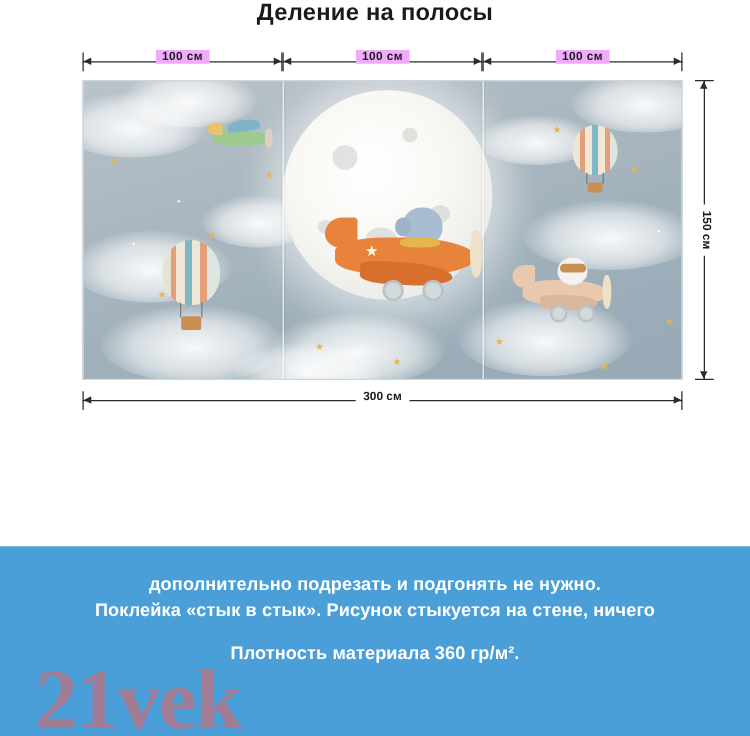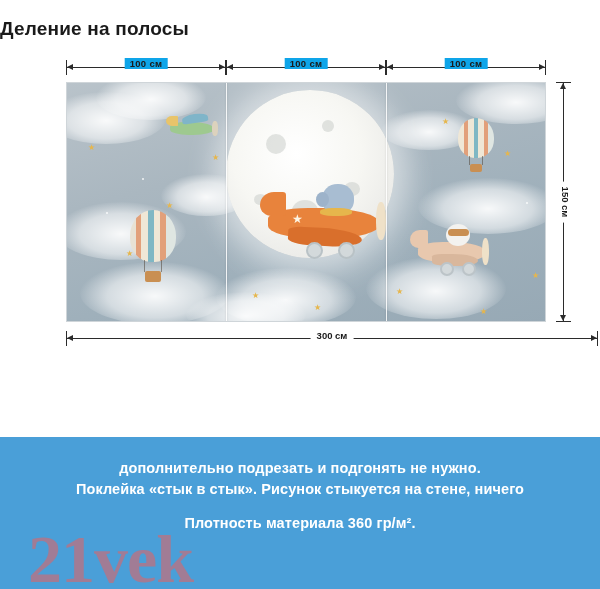--- a/index.html
+++ b/index.html
@@ -10,24 +10,25 @@
     width: 600px;
     height: 589px;
     background: #ffffff;
     font-family: "Liberation Sans", sans-serif;
     overflow: hidden;
     position: relative;
   }
 
   
   .title {
+    text-align: center;
     font-size: 19px;
     font-weight: bold;
     color: #1a1a1a;
-    padding-top: 18px;
+    padding-top: 0;
     letter-spacing: 0.2px;
   }
 
   
   .diagram {
     position: relative;
     margin: 14px auto 0 auto;
     width: 540px;
     height: 300px;
   }
@@ -60,21 +61,21 @@
     height: 15px;
     background: #2b2b2b;
   }
   .dim-cap.left { left: 0; }
   .dim-cap.right { right: 0; }
   .dim-label {
     position: absolute;
     top: 4px;
     left: 50%;
     transform: translateX(-50%);
-    background: #0ea5e9;
+    background: #f0abfc;
     padding: 0 5px;
     font-size: 9.5px;
     font-weight: bold;
     color: #1a1a1a;
     letter-spacing: .3px;
   }
   .arrow-l, .arrow-r {
     position: absolute;
     top: 9.5px;
     width: 0; height: 0;
@@ -220,21 +221,21 @@
     font-weight: bold;
     color: #1a1a1a;
     white-space: nowrap;
   }
 
   
   .bottom-dim {
     position: absolute;
     left: 36px;
     top: 276px;
-    width: 532px;
+    width: 480px;
     height: 22px;
   }
   .bd-line {
     position: absolute;
     top: 8px; left: 0; right: 0;
     height: 1px;
     background: #2b2b2b;
   }
   .bd-cap {
     position: absolute;

